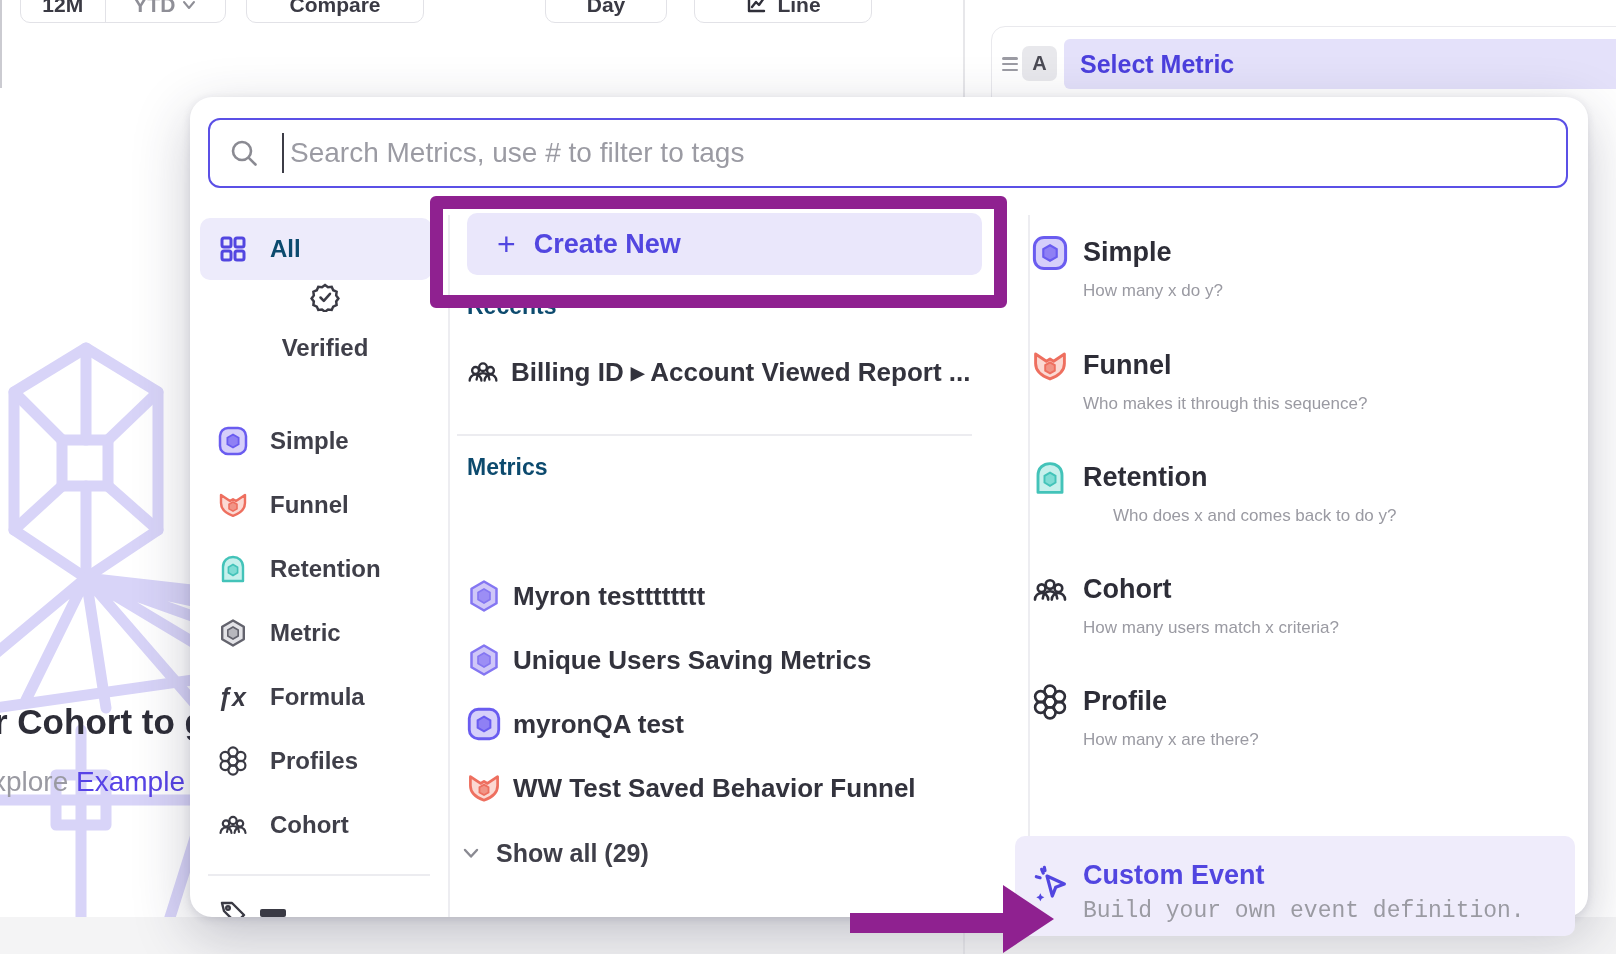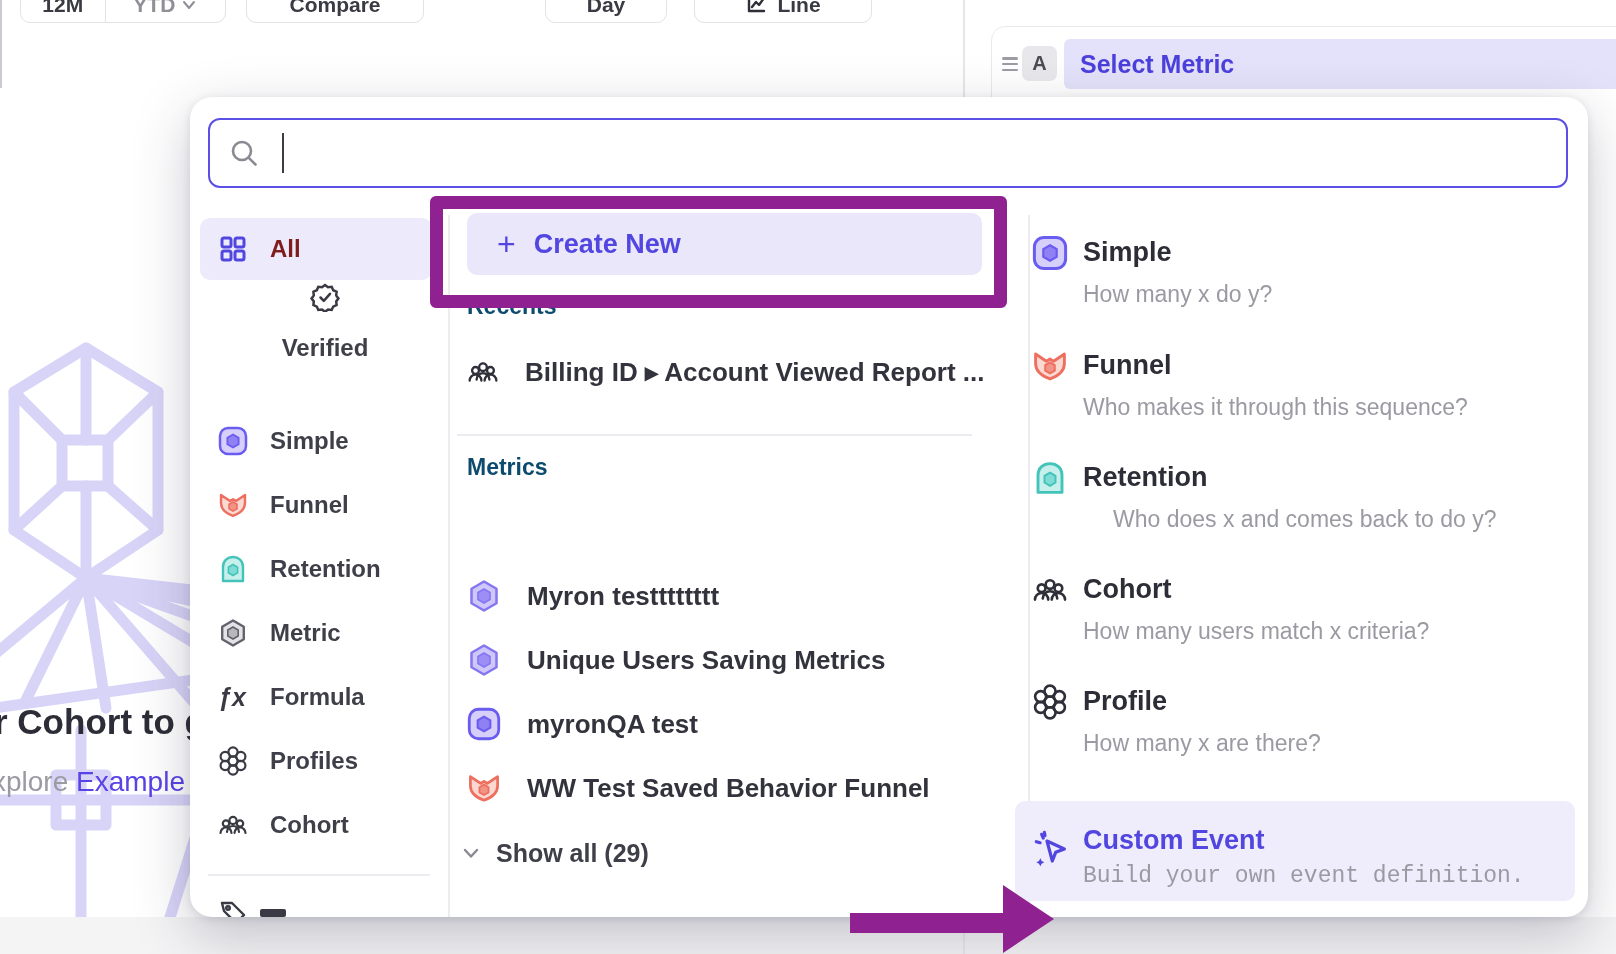--- a/index.html
+++ b/index.html
@@ -37,42 +37,42 @@
           border-radius:12px;box-sizing:border-box;display:flex;align-items:center;padding-left:18px;background:#fff;}
   .caret{width:2px;height:40px;background:#3c3c46;margin-left:22px;}
   .search input{border:none;outline:none;font-family:"Liberation Sans",sans-serif;font-size:28px;
           color:#3c3c46;margin-left:4px;width:1200px;background:transparent;}
   .search input::placeholder{color:#9b9ba3;opacity:1;}
   .vdiv{position:absolute;width:1.5px;background:#ededf1;}
   .hdiv{position:absolute;height:1.5px;background:#ececf0;}
   
   .side-item{position:absolute;left:10px;width:232px;height:62px;display:flex;align-items:center;gap:22px;
              padding-left:18px;box-sizing:border-box;font-size:24px;font-weight:600;color:#3f3f49;border-radius:10px;}
-  .side-item.sel{background:#edebfb;color:#7f1d1d;}
+  .side-item.sel{background:#edebfb;color:#0c4a6e;}
   .icn{flex:0 0 auto;display:inline-flex;}
   .fx{font-size:25px;font-style:italic;font-weight:700;color:#3a3a44;width:30px;text-align:center;}
   
   .createnew{position:absolute;left:277px;top:116px;width:515px;height:62px;background:#eae7fb;border-radius:10px;
              display:flex;align-items:center;gap:18px;padding-left:30px;box-sizing:border-box;
              color:#5246e0;font-size:27px;font-weight:700;}
   .plus{font-size:32px;font-weight:400;line-height:26px;}
   .sect{position:absolute;font-size:23px;font-weight:600;color:#0c4a6e;}
-  .m-item{position:absolute;left:277px;height:40px;display:flex;align-items:center;gap:26px;
+  .m-item{position:absolute;left:277px;height:40px;display:flex;align-items:center;gap:12px;
           font-size:26px;font-weight:600;color:#33333d;white-space:nowrap;}
   .showall{position:absolute;left:270px;top:740px;height:32px;display:flex;align-items:center;gap:14px;
            font-size:25px;font-weight:600;color:#3f3f49;}
   
   .ann-rect{position:absolute;left:240px;top:99px;width:577px;height:112px;border:13px solid #8f2190;
             border-radius:6px;box-sizing:border-box;z-index:3;pointer-events:none;}
   .ann-arrow{position:absolute;left:838px;top:882px;z-index:10;pointer-events:none;}
   
   .r-title{position:absolute;font-size:27px;font-weight:700;color:#2d2d37;white-space:nowrap;}
-  .r-desc{position:absolute;font-size:23px;color:#9a9aa2;white-space:nowrap;}
+  .r-desc{position:absolute;font-size:17px;color:#9a9aa2;white-space:nowrap;}
   .r-icon{position:absolute;}
-  .ce-row{position:absolute;left:825px;top:704px;width:560px;height:100px;background:#efecfb;border-radius:10px;}
+  .ce-row{position:absolute;left:825px;top:739px;width:560px;height:100px;background:#efecfb;border-radius:10px;}
   .ce-row .t{position:absolute;left:68px;top:24px;font-size:27px;font-weight:700;color:#5246e0;}
   .ce-row .d{position:absolute;left:68px;top:62px;font-size:23px;color:#9a9aa2;font-family:Liberation Mono, monospace;}
   .strip{position:absolute;left:0;top:917px;width:1616px;height:37px;background:#f4f4f5;z-index:1;}
   .tagrow{position:absolute;left:28px;top:800px;width:220px;height:20px;overflow:hidden;}
 </style>
 </head>
 <body>
 
 <div class="screen">
 
@@ -133,20 +133,21 @@
   <div class="strip"></div>
 
   <div class="modal">
 
     <div class="search">
       <svg width="32" height="32" viewBox="0 0 32 32">
         <circle cx="14" cy="14" r="9" fill="none" stroke="#8a8a92" stroke-width="2.6"></circle>
         <line x1="20.8" y1="20.8" x2="27.5" y2="27.5" stroke="#8a8a92" stroke-width="2.6" stroke-linecap="round"></line>
       </svg>
       <div class="caret"></div>
+      <input type="text" placeholder="Search Metrics, use # to filter to tags" style="">
     </div>
 
     <div class="side-item sel" style="top:121px;">
       <span class="icn">
         <svg width="30" height="30" viewBox="0 0 30 30" fill="none" stroke="#5246e0" stroke-width="3">
           <rect x="4" y="4" width="9" height="9" rx="2"></rect>
             <rect x="17" y="4" width="9" height="9" rx="2"></rect>
           <rect x="4" y="17" width="9" height="9" rx="2"></rect>
             <rect x="17" y="17" width="9" height="9" rx="2"></rect>
         </svg>

